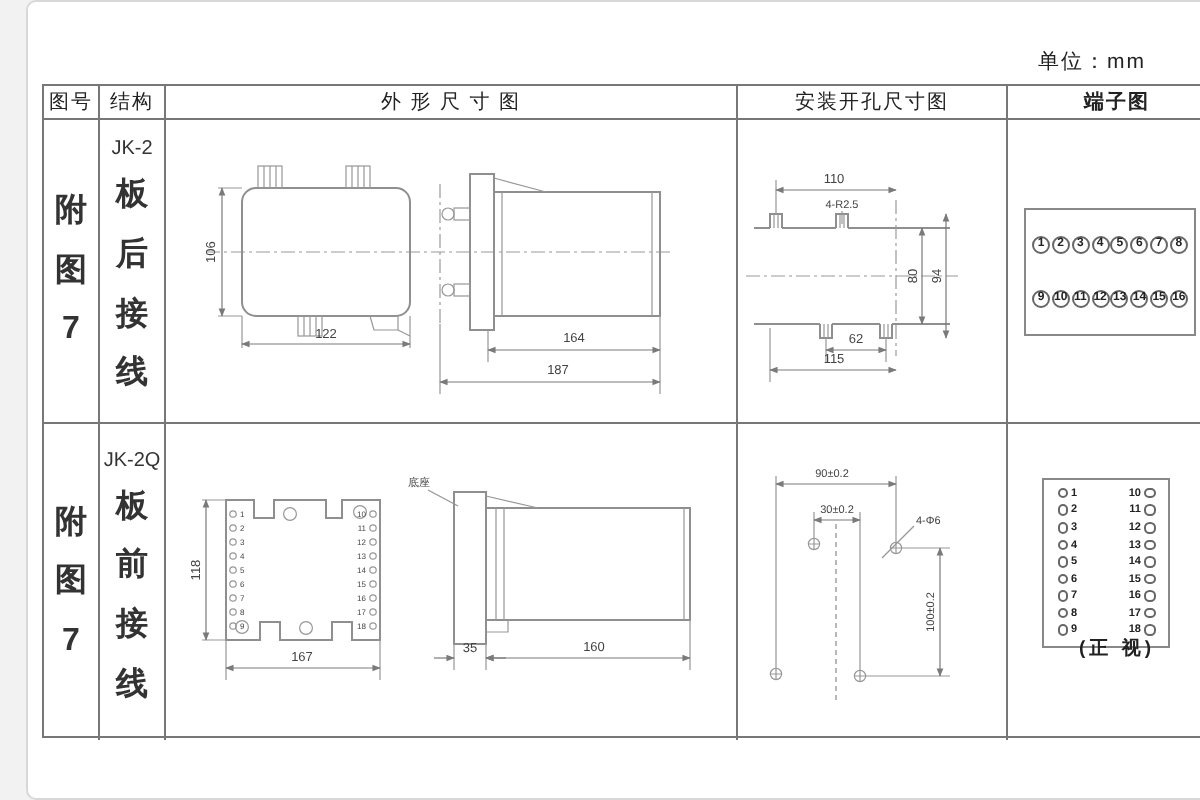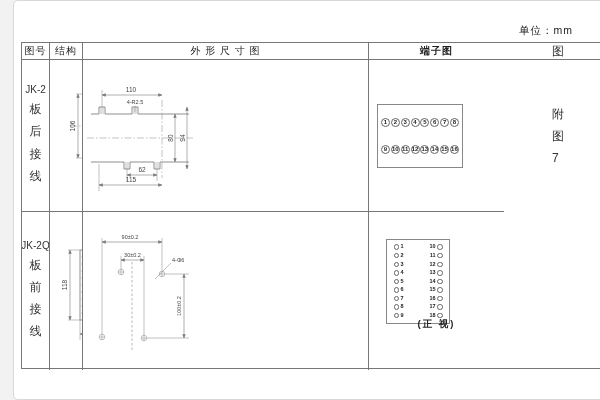--- a/index.html
+++ b/index.html
@@ -8,21 +8,21 @@
          font-family:"Liberation Sans","DejaVu Sans",sans-serif;color:#333;margin-left:13px;}
   .unit{position:absolute;top:23px;left:505px;font-size:10.5px;letter-spacing:1px;color:#222;}
   .tbl{position:absolute;left:7px;top:41px;width:583px;height:327px;display:grid;
        grid-template-columns:28px 33px 286px 135px 109px;grid-template-rows:17px 152px 158px;
        border:1px solid #777;box-sizing:border-box;}
   .cell{position:relative;border-right:1px solid #777;border-bottom:1px solid #777;
         box-sizing:border-box;overflow:hidden;}
   .lc{border-right:none;font-weight:bold;} .lr{border-bottom:none;}
   .head{display:flex;align-items:center;justify-content:center;font-size:10px;letter-spacing:1px;color:#222;}
   .vcell{display:flex;align-items:center;justify-content:center;flex-direction:column;}
-  .vtext{width:1em;word-break:break-all;line-height:1.85;font-size:12px;text-align:left;}
+  .vtext{width:1em;word-break:break-all;line-height:1.85;font-size:16px;text-align:center;font-weight:bold;}
   .model{font-size:10px;margin-bottom:3px;white-space:nowrap;}
   svg{position:absolute;left:0;top:0;}
   .obj{fill:none;stroke:#8f8f8f;stroke-width:1;}
   .thin{fill:none;stroke:#979797;stroke-width:0.6;}
   .dim{fill:none;stroke:#7a7a7a;stroke-width:0.6;}
   .cl{fill:none;stroke:#9a9a9a;stroke-width:0.6;stroke-dasharray:7 2 1.5 2;}
   .dsh{fill:none;stroke:#9a9a9a;stroke-width:0.7;stroke-dasharray:2.5 2;}
   text.d{font-size:6.5px;fill:#444;font-family:"Liberation Sans","DejaVu Sans",sans-serif;}
   text.s{font-size:5.5px;} text.tiny{font-size:4px;}
   marker path{fill:#7a7a7a;}
@@ -44,20 +44,21 @@
 
 <div class="sheet">
 
   <div class="unit">单位：mm</div>
 
   <div class="tbl">
 
     <div class="cell head">图号</div>
     <div class="cell head">结构</div>
     <div class="cell head">外 形 尺 寸 图</div>
+    <div class="cell head">安装开孔尺寸图</div>
     <div class="cell head lc">端子图</div>
 
     <div class="cell vcell">
       <div class="vtext">附图7</div>
     </div>
     <div class="cell vcell">
       <div class="model">JK-2</div>
       <div class="vtext">板后接线</div>
     </div>
 

